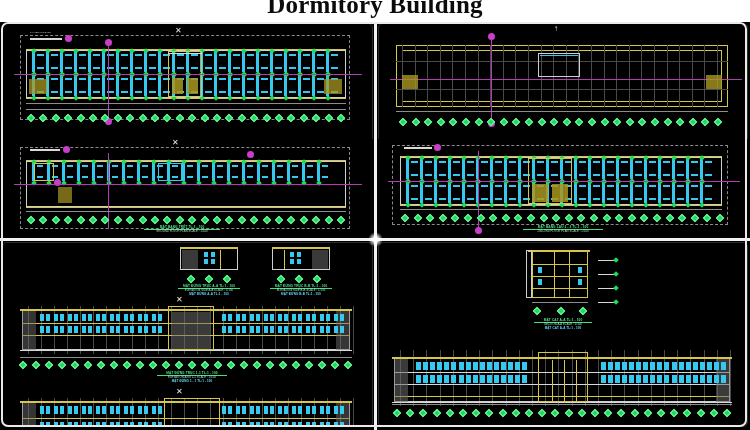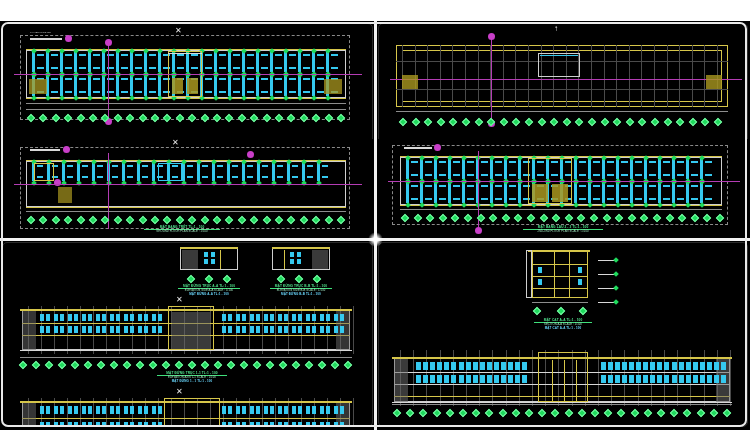--- a/index.html
+++ b/index.html
@@ -94,20 +94,23 @@
     color:transparent;
     -webkit-text-stroke:2px rgba(225,225,225,.30);
     z-index:25;pointer-events:none;white-space:nowrap;
   }
 </style>
 </head>
 <body>
 
 <div class="page">
 
+  <div class="title-bar">
+    <div class="title-text">Dormitory Building</div>
+  </div>
 
   <div class="sheet">
 
     <div class="panel p-tl">
       <div class="board"></div>
 
       <div class="dash-frame" style="left:18px;top:12px;width:330px;height:85px;"></div>
 
       <div class="solid-w" style="left:28px;top:15px;width:32px;height:2px;"></div>
       <div class="bub-m" style="left:63px;top:12px;"></div>

